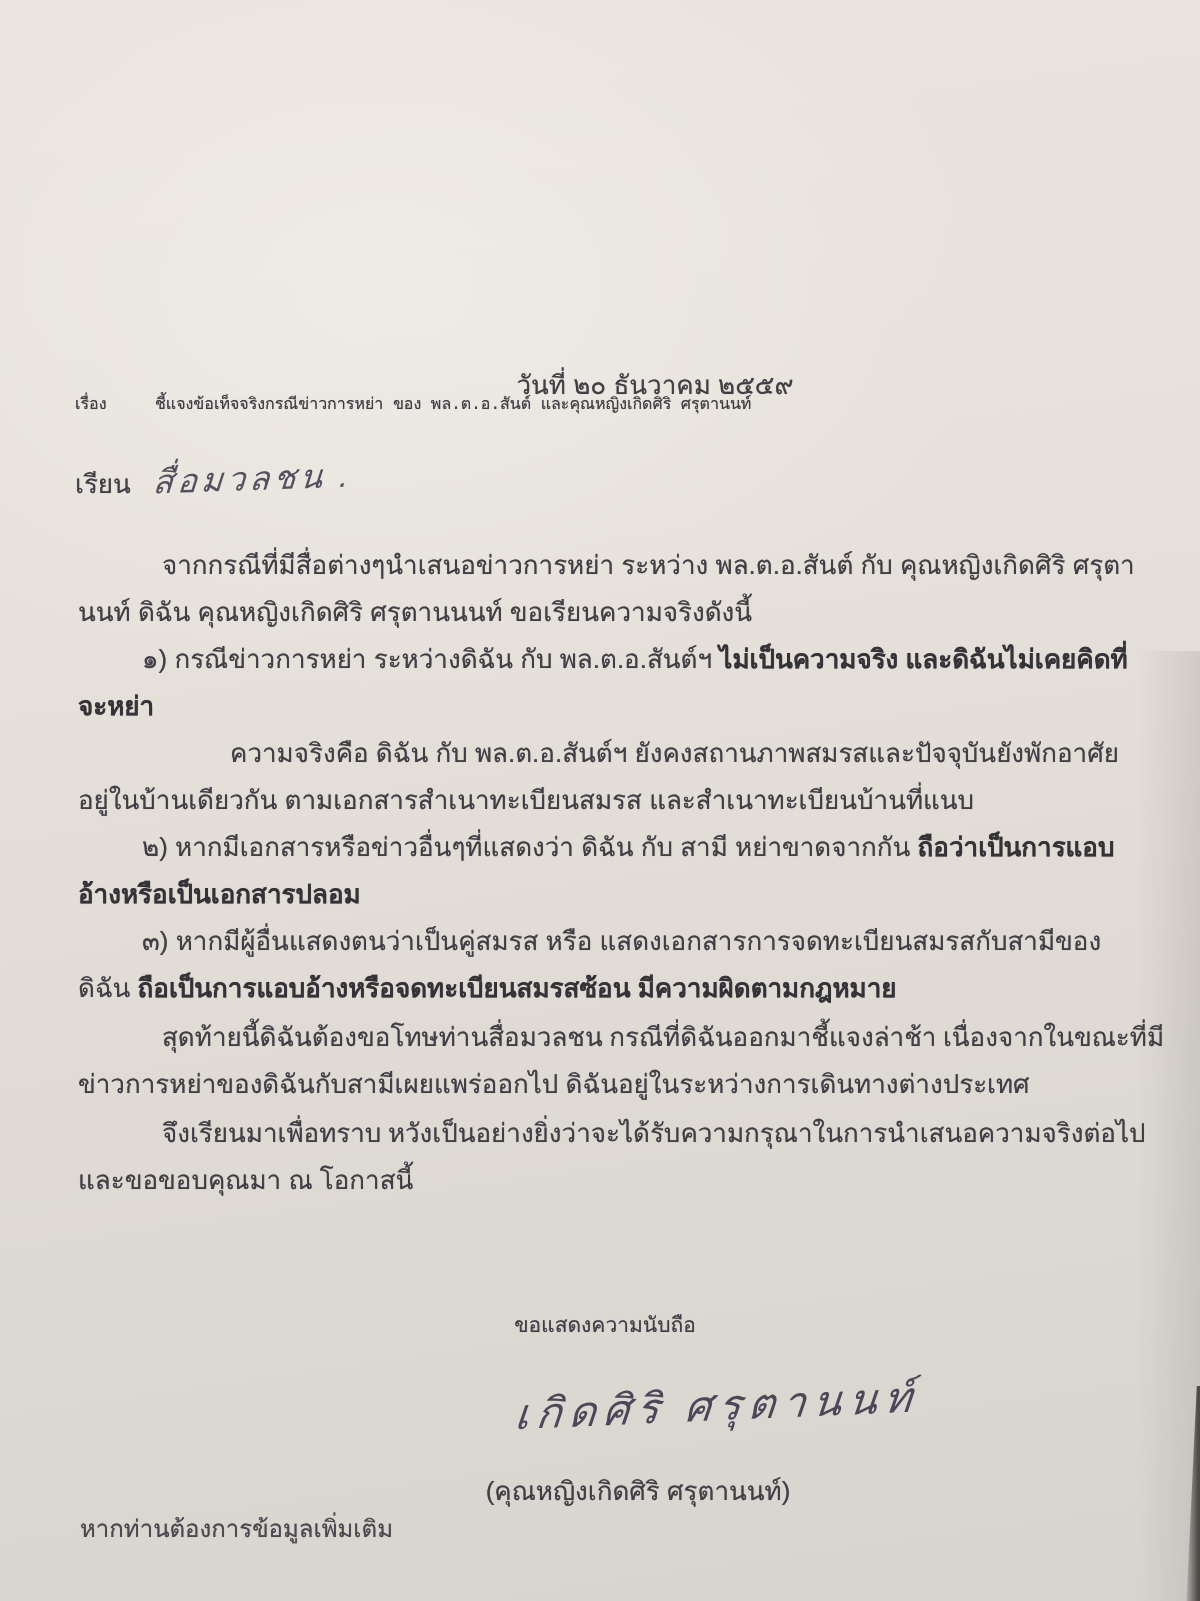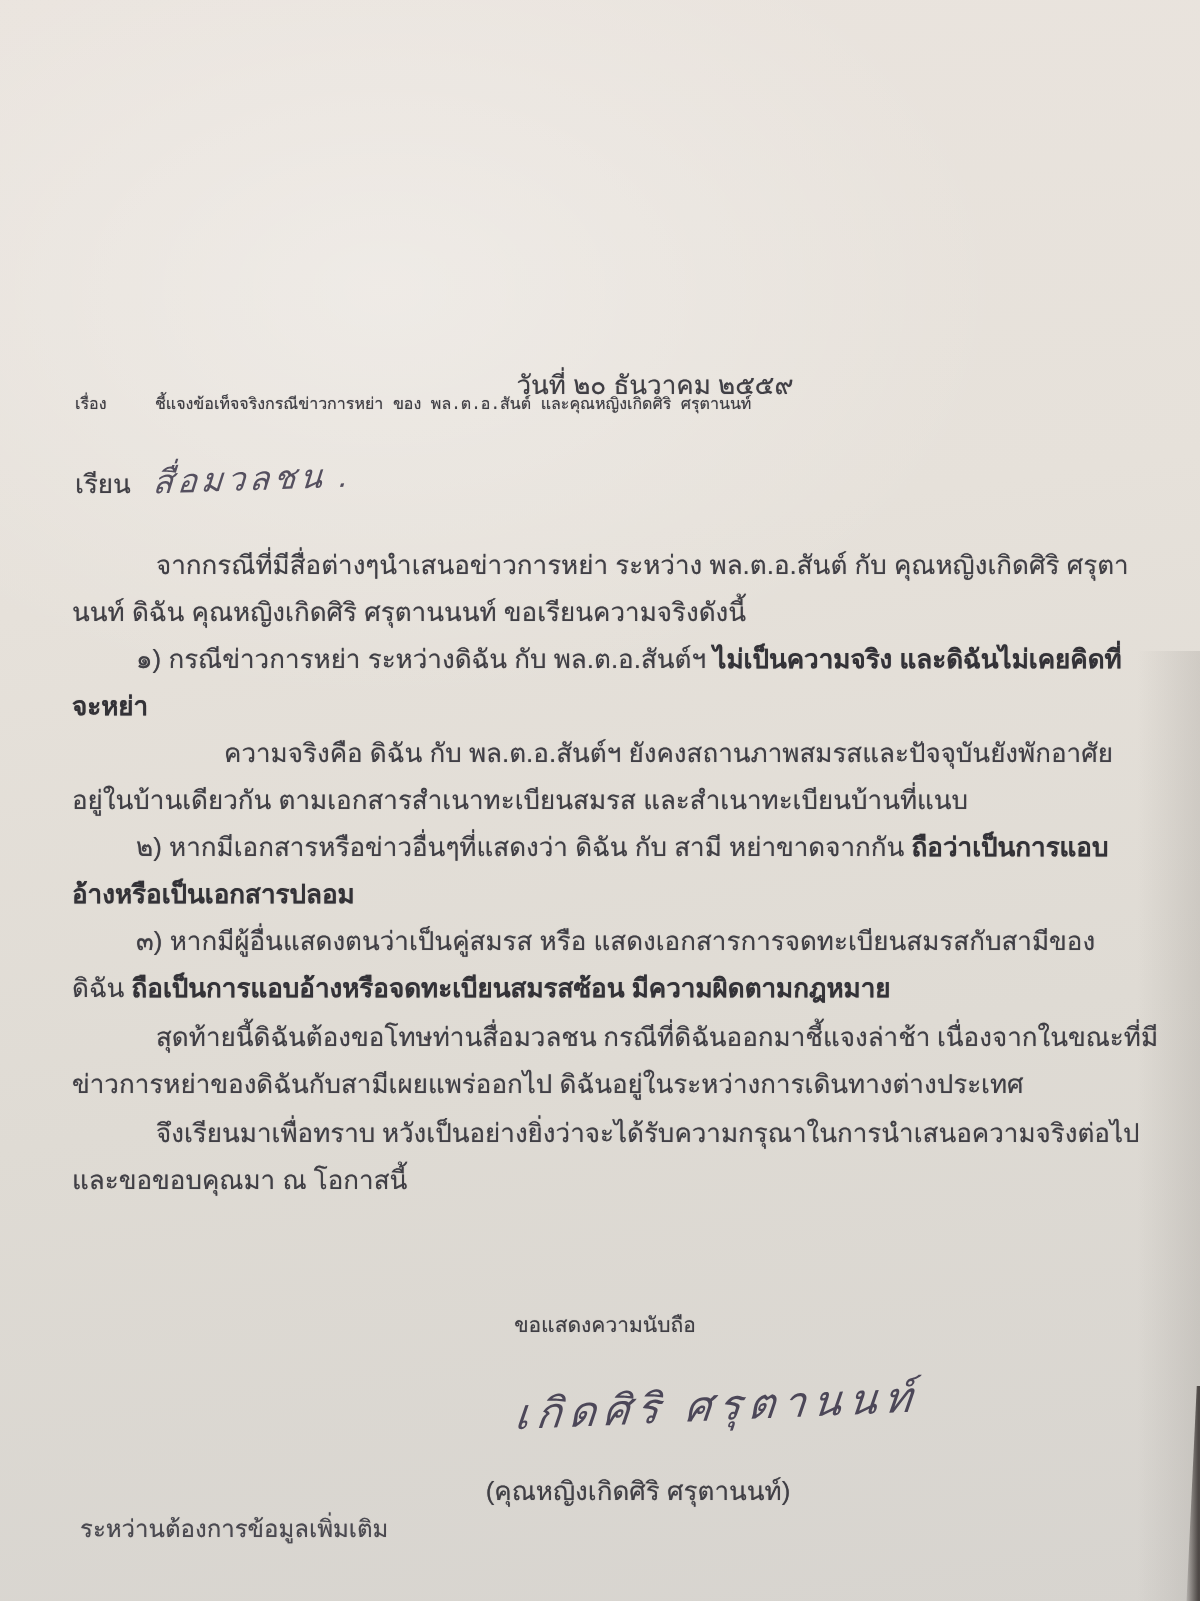--- a/index.html
+++ b/index.html
@@ -40,21 +40,21 @@
   .salutation-label { display: inline-block; width: 62px; vertical-align: middle; }
   .handwriting {
     display: inline-block;
     font-style: italic;
     color: #55505f;
     letter-spacing: 4px;
     transform: rotate(-1.5deg);
   }
   .salutation-hand { font-size: 33px; margin-left: 16px; transform: rotate(-2deg) skewX(-6deg); }
   .letter-body {
-    position: absolute; top: 542px; left: 72px; width: 1075px;
+    position: absolute; top: 542px; left: 78px; width: 1075px;
     font-size: 26px; line-height: 47px;
   }
   .letter-body .line { white-space: nowrap; }
   .letter-body .line.gap { margin-top: 2px; font-family: Liberation Serif, serif; }
   .letter-body .indent-p    { padding-left: 84px; }
   .letter-body .indent-item { padding-left: 64px; }
   .letter-body .indent-deep { padding-left: 152px; }
   .letter-body .indent-none { padding-left: 0; }
   .letter-body .bold { font-weight: 700; color: #333237; }
   .closing {
@@ -112,16 +112,16 @@
       <div class="line indent-none"><span>และขอขอบคุณมา ณ โอกาสนี้</span></div>
     </div>
 
   <div class="closing typed">ขอแสดงความนับถือ</div>
 
   <div class="handwriting signature-hand">เกิดศิริ ศรุตานนท์</div>
 
   <div class="signature-name typed">(คุณหญิงเกิดศิริ  ศรุตานนท์)</div>
 
   <div class="footer typed">
-    <div>ระหว่านต้องการข้อมูลเพิ่มเติม</div>
+    <div>หากท่านต้องการข้อมูลเพิ่มเติม</div>
   </div>
 
 </div>
 
 </body></html>

